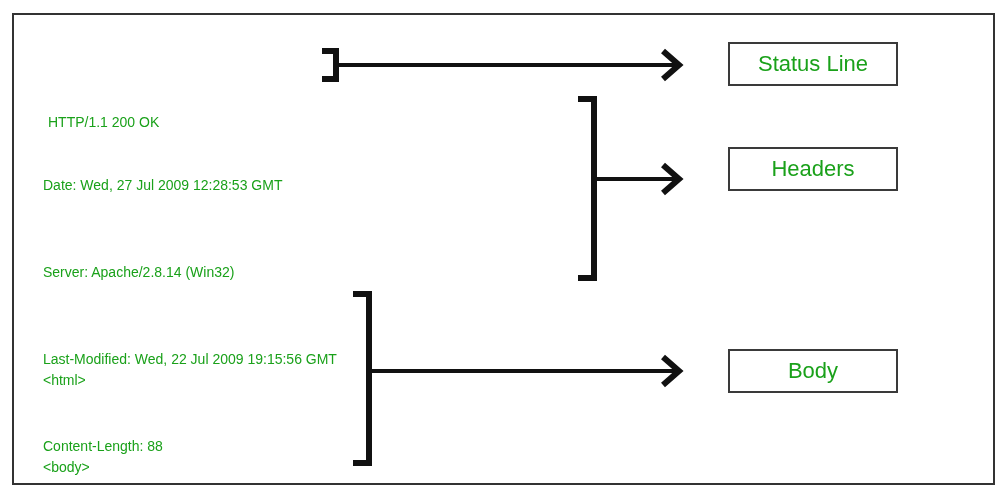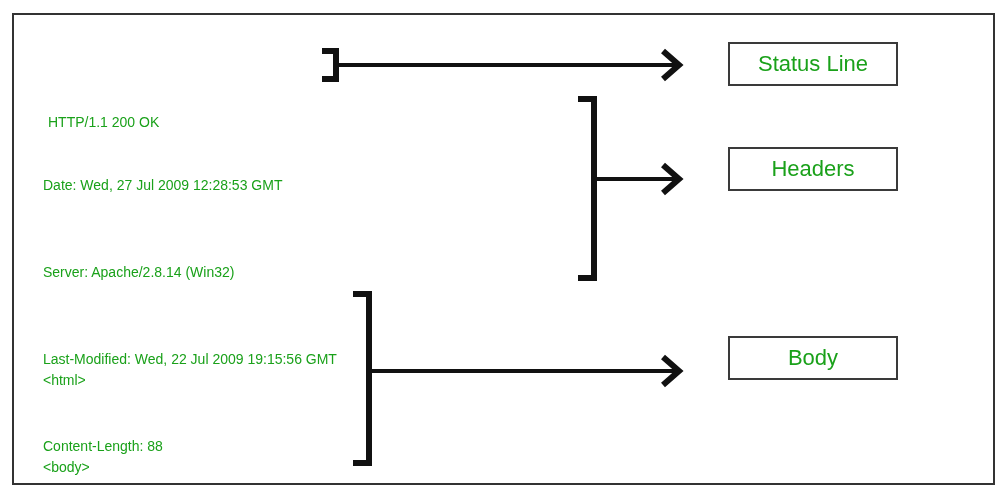--- a/index.html
+++ b/index.html
@@ -65,21 +65,21 @@
     display: flex;
     align-items: center;
     justify-content: center;
     left: 720px;
     width: 170px;
     height: 44px;
     margin-left: 8px;
   }
   #box-status-line { top: 42px; }
   #box-headers     { top: 147px; }
-  #box-body        { top: 336px; }
+  #box-body        { top: 349px; }
 
   
   #connectors {
     position: absolute;
     left: 0;
     top: 0;
     width: 1007px;
     height: 499px;
     pointer-events: none;
   }

